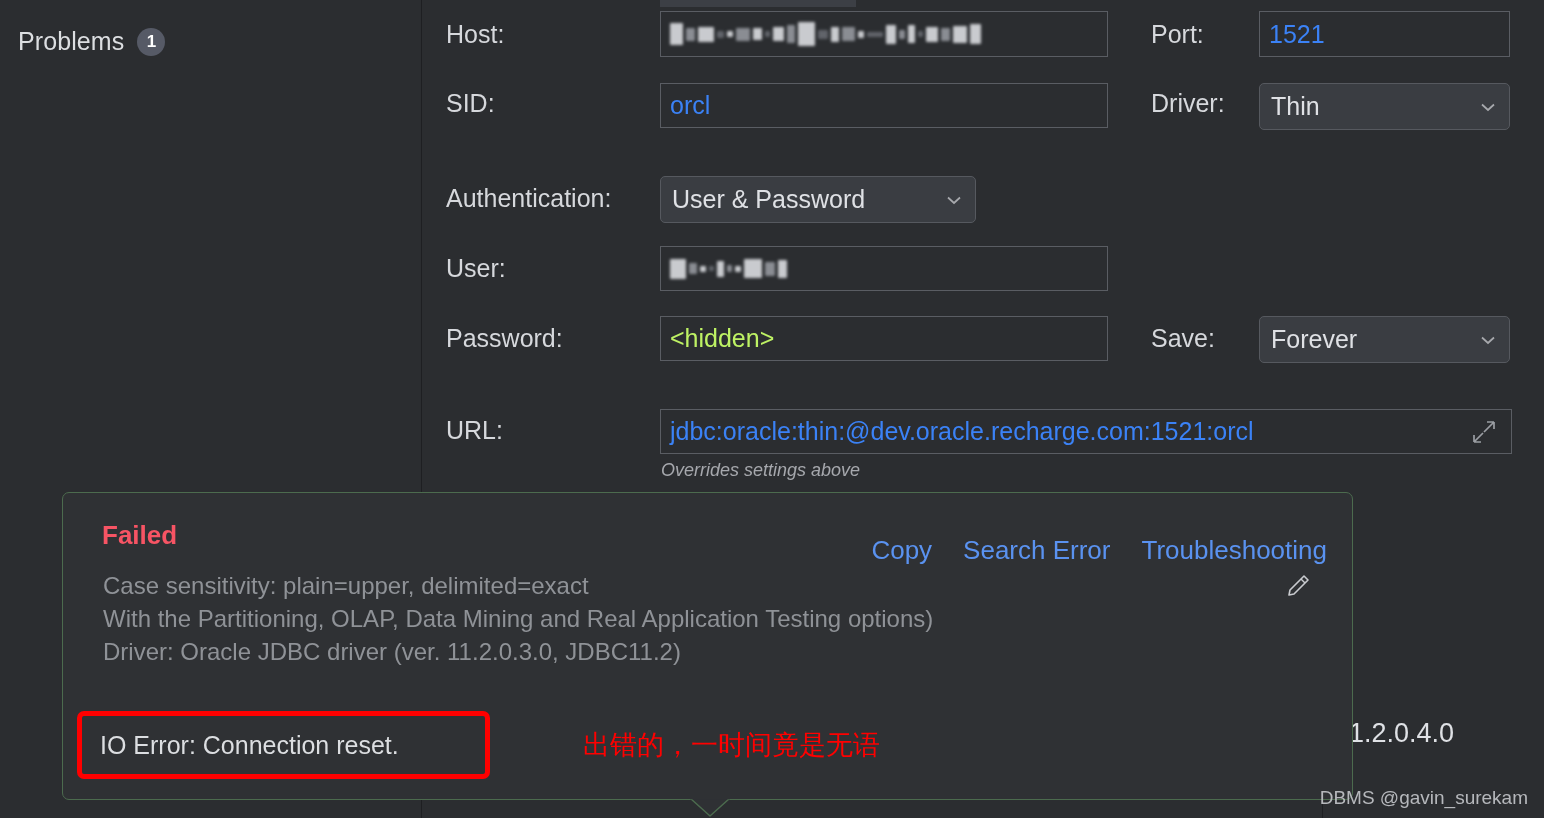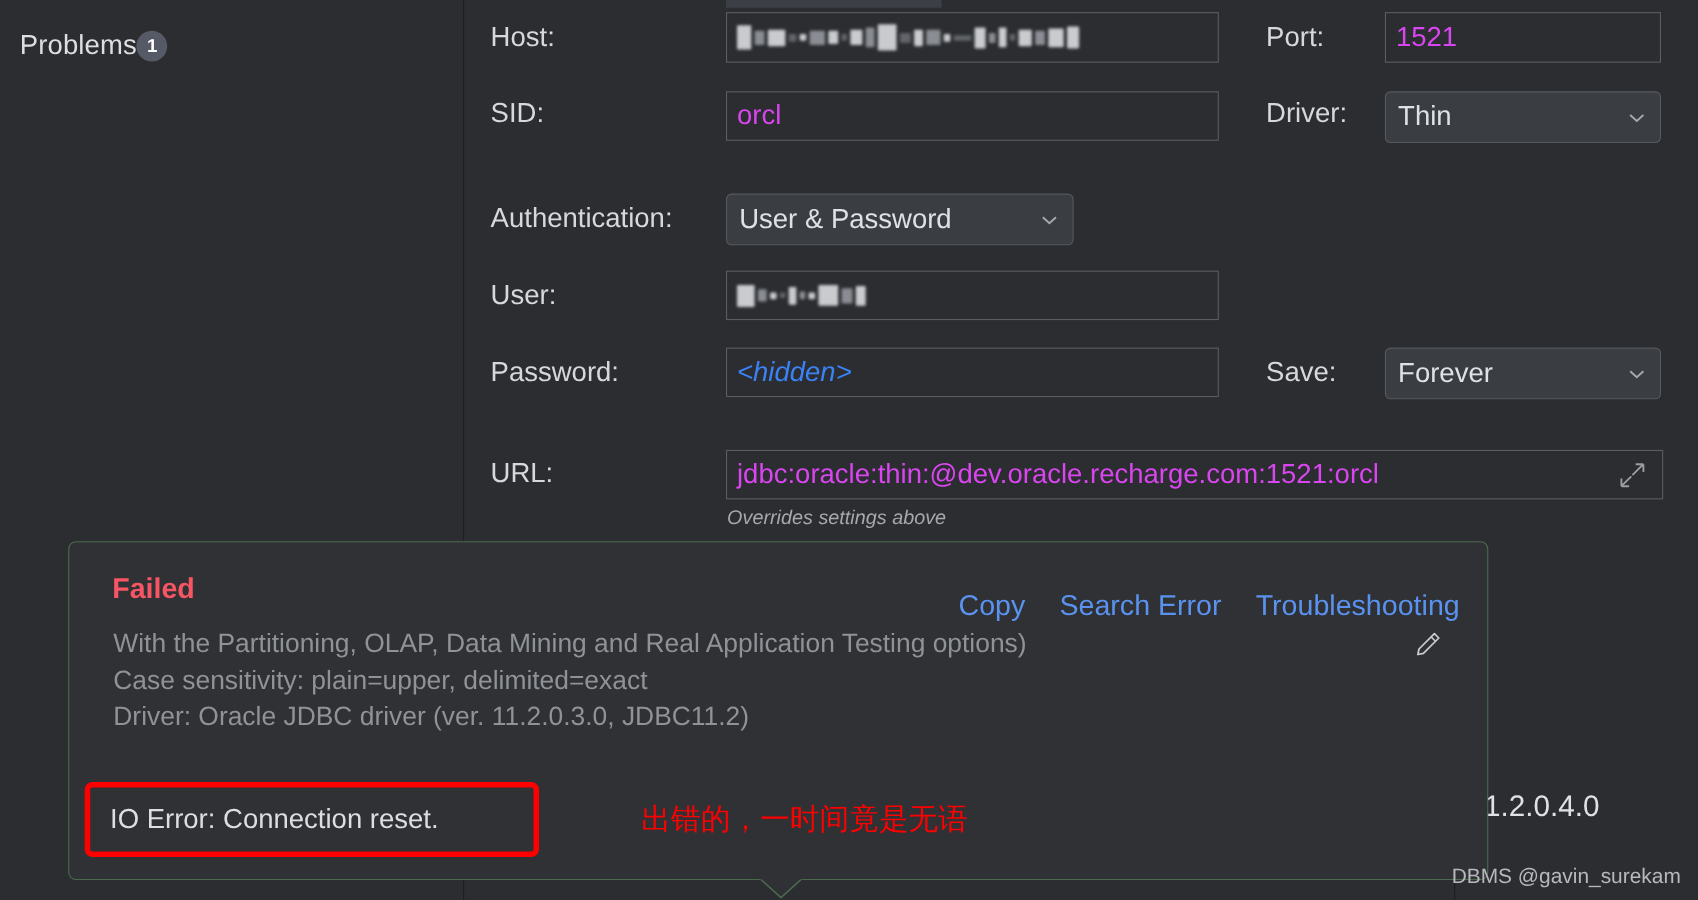--- a/index.html
+++ b/index.html
@@ -20,20 +20,21 @@
     left: 0; top: 0;
     width: 421px;
     height: 818px;
     background: #2b2d30;
   }
   #problems-row {
     position: absolute;
     left: 18px; top: 27px;
     display: flex;
     align-items: center;
+    gap: 13px;
   }
   #problems-label {
     font-size: 25px;
     color: #dcdee1;
     letter-spacing: .1px;
   }
   #problems-badge {
     width: 28px; height: 28px;
     border-radius: 50%;
     background: #565a66;
@@ -68,25 +69,25 @@
     white-space: nowrap;
   }
   .field {
     position: absolute;
     background: #2b2d30;
     border: 1px solid #5a5d63;
     display: flex;
     align-items: center;
     padding: 0 9px;
     font-size: 25px;
-    color: #d946ef;
+    color: #3b82f6;
     white-space: nowrap;
     overflow: hidden;
   }
-  .field.placeholder { color: #3b82f6; font-style: italic; }
+  .field.placeholder { color: #bef264; }
   .combo {
     position: absolute;
     background: #3a3d42;
     border: 1px solid #56595f;
     border-radius: 5px;
     display: flex;
     align-items: center;
     justify-content: space-between;
     padding: 0 11px 0 11px;
     font-size: 25px;
@@ -342,22 +343,22 @@
 
   <span id="failed-text">Failed</span>
 
   <div id="popup-actions">
     <span class="popup-link">Copy</span>
     <span class="popup-link">Search Error</span>
     <span class="popup-link">Troubleshooting</span>
   </div>
 
   <div id="error-detail">
+    <div class="detail-line">Case sensitivity: plain=upper, delimited=exact</div>
     <div class="detail-line">With the Partitioning, OLAP, Data Mining and Real Application Testing options)</div>
-    <div class="detail-line">Case sensitivity: plain=upper, delimited=exact</div>
     <div class="detail-line">Driver: Oracle JDBC driver (ver. 11.2.0.3.0, JDBC11.2)</div>
   </div>
 
   <div id="pencil-icon">
     <svg width="26" height="26" viewBox="0 0 26 26">
       <path d="M19 3 L23 7 L9 21 L4 22 L5 17 Z" fill="none" stroke="#c9cbcf" stroke-width="1.6" stroke-linejoin="round"></path>
       <path d="M16 6 L20 10" fill="none" stroke="#c9cbcf" stroke-width="1.4"></path>
     </svg>
   </div>
 

